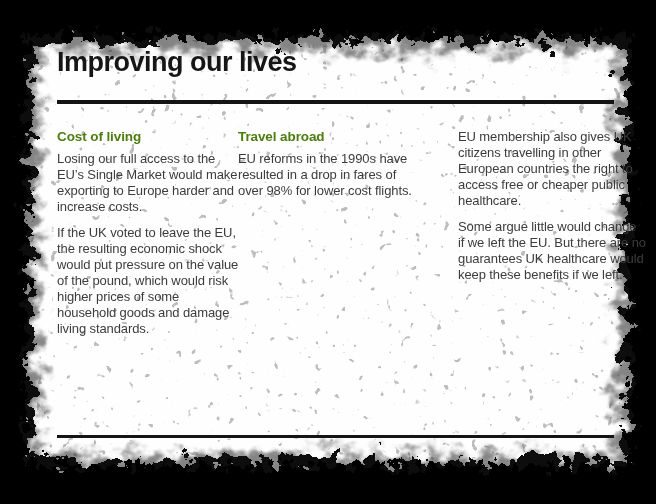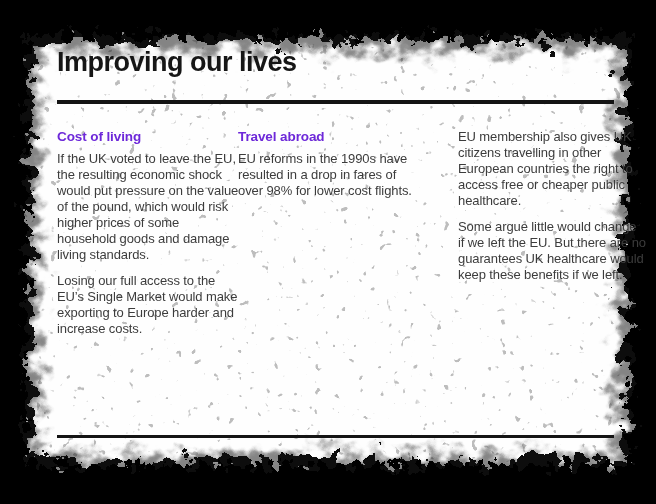--- a/index.html
+++ b/index.html
@@ -58,21 +58,21 @@
     letter-spacing: -0.1px;
   }
   .col-1 { left: 57px;  width: 184px; }
   .col-2 { left: 238px; width: 184px; }
   .col-3 { left: 443px; width: 188px; margin-left: 15px; }
   .col h2 {
     margin: 0 0 6px 0;
     font-size: 13.5px;
     line-height: 16px;
     font-weight: 700;
-    color: #6d28d9;
+    color: #4d7c0f;
   }
   .col p {
     margin: 0 0 10px 0;
   }
 </style>
 </head>
 <body>
 
 <div class="page">
 
@@ -110,22 +110,22 @@
   </svg>
 
   <div class="content">
 
     <h1 class="title">Improving our lives</h1>
 
     <div class="rule rule-top"></div>
 
     <div class="col col-1">
       <h2>Cost of living</h2>
+      <p>Losing our full access to the EU’s Single Market would make exporting to Europe harder and increase costs.</p>
       <p>If the UK voted to leave the EU, the resulting economic shock would put pressure on the value of the pound, which would risk higher prices of some household goods and damage living standards.</p>
-      <p>Losing our full access to the EU’s Single Market would make exporting to Europe harder and increase costs.</p>
     </div>
 
     <div class="col col-2">
       <h2>Travel abroad</h2>
       <p>EU reforms in the 1990s have resulted in a drop in fares of over 98% for lower cost flights.</p>
     </div>
 
     <div class="col col-3">
       <p>EU membership also gives UK citizens travelling in other European countries the right to access free or cheaper public healthcare.</p>
       <p>Some argue little would change if we left the EU. But there are no guarantees UK healthcare would keep these benefits if we left.</p>

